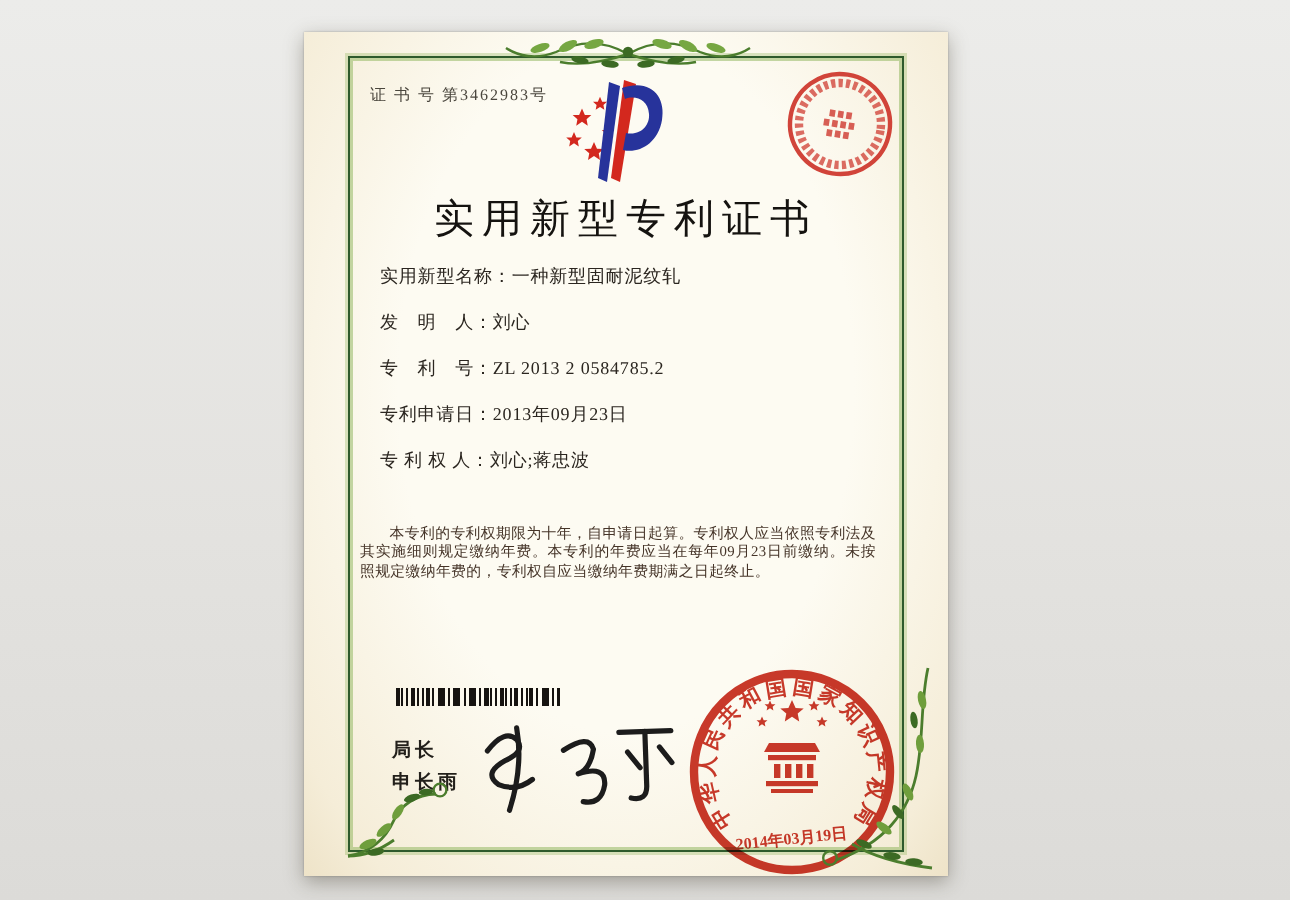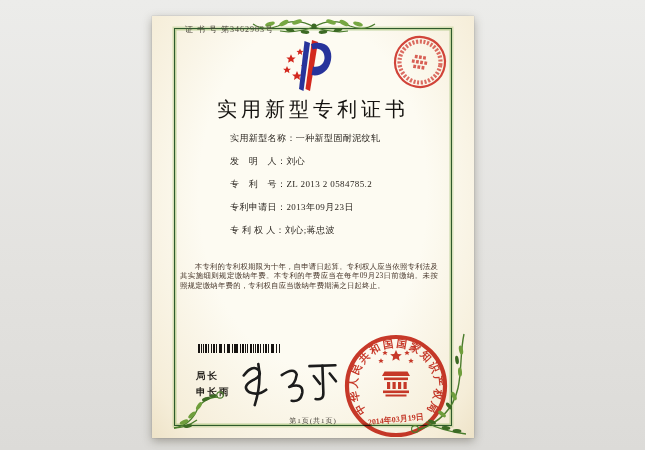--- a/index.html
+++ b/index.html
@@ -5,26 +5,26 @@
   html,body{margin:0;padding:0;}
   body{font-family:"Liberation Serif","DejaVu Serif",serif;}
   .stage{position:relative;width:645px;height:450px;overflow:hidden;
          background:linear-gradient(180deg,#ececea 0%,#e3e2df 60%,#dcdbd8 100%);}
   .paper{position:absolute;left:152px;top:16px;width:322px;height:422px;
          background:radial-gradient(ellipse at 50% 42%,#fdfbf2 50%,#f5edd8 88%,#eee3c8 100%);
          box-shadow:0 3px 9px rgba(60,55,40,.38),0 0 1px rgba(0,0,0,.25);}
   .frame{position:absolute;left:22px;top:12px;width:278px;height:398px;box-sizing:border-box;
          border:1.5px solid #2e5a2c;
          box-shadow:inset 0 0 0 1.5px rgba(148,184,98,.55),0 0 0 1.5px rgba(148,184,98,.35);}
-  .certno{position:absolute;left:33px;top:8px;font-size:8px;color:#4a463d;letter-spacing:1px;}
+  .certno{position:absolute;left:33px;top:26px;font-size:8px;color:#4a463d;letter-spacing:1px;}
   .logo{position:absolute;left:126px;top:20px;}
   .agency-seal{position:absolute;left:241px;top:19px;transform:rotate(9deg);opacity:.9;}
   .title{position:absolute;left:22px;top:80px;width:278px;text-align:center;
          font-size:20px;font-weight:400;color:#151310;letter-spacing:4px;}
-  .fields{position:absolute;left:38px;top:117px;width:240px;margin-left:40px;}
+  .fields{position:absolute;left:38px;top:117px;width:240px;}
   .field-row{height:10px;line-height:10px;margin-bottom:13px;font-size:9px;color:#2b2620;
              white-space:nowrap;letter-spacing:.4px;}
   .flabel{color:#2b2620;}
   .fvalue{color:#2b2620;}
   .paras{position:absolute;left:28px;top:246px;width:258px;font-size:7.4px;line-height:9.3px;
          color:#453428;text-align:justify;letter-spacing:.2px;}
   .paras p{margin:0;text-indent:2em;}
   .barcode{position:absolute;left:46px;top:328px;width:82px;height:9px;
            background:
              repeating-linear-gradient(90deg,#161310 0 1px,transparent 1px 2.6px),
@@ -206,16 +206,15 @@
       </g>
       <g fill="#3c6a24">
         <ellipse cx="55" cy="30" rx="4.2" ry="1.8" transform="rotate(82 55 30)"></ellipse>
         <ellipse cx="47" cy="76" rx="4.2" ry="1.8" transform="rotate(52 47 76)"></ellipse>
         <ellipse cx="30" cy="92" rx="4.2" ry="1.8" transform="rotate(24 30 92)"></ellipse>
         <ellipse cx="44" cy="98" rx="4.4" ry="1.9" transform="rotate(8 44 98)"></ellipse>
         <ellipse cx="55" cy="101" rx="4.4" ry="1.9" transform="rotate(4 55 101)"></ellipse>
       </g>
     </svg>
 
-    <div class="page-footer">第1页(共1页)</div>
 
   </div>
 </div>
 
 </body></html>

